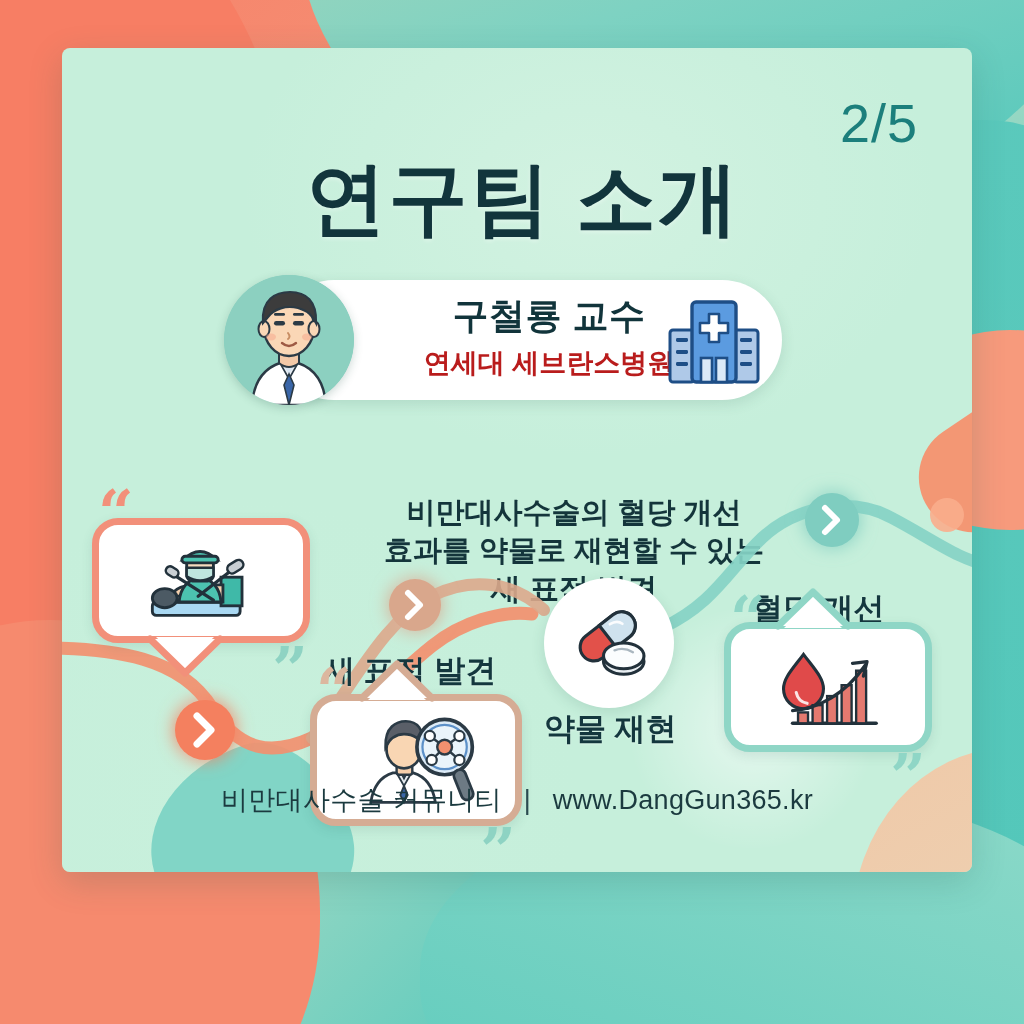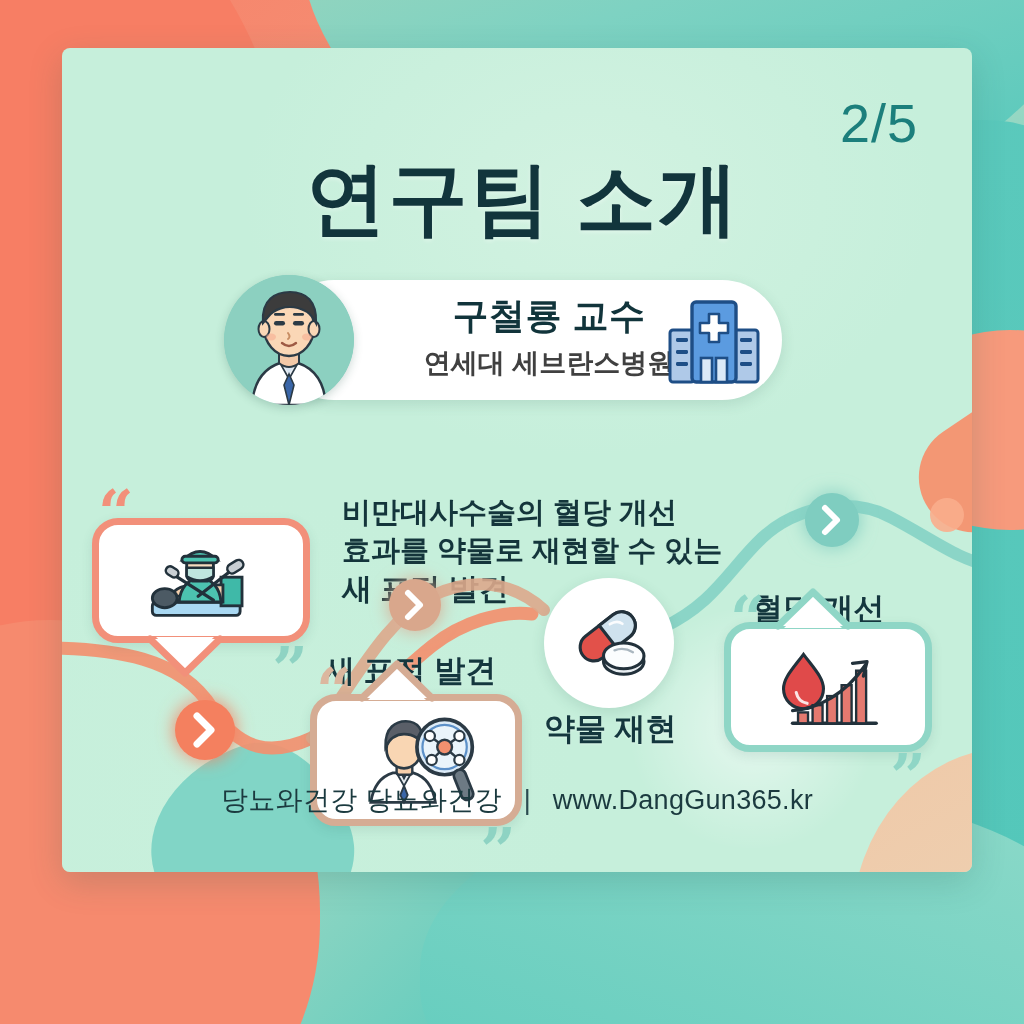--- a/index.html
+++ b/index.html
@@ -116,27 +116,27 @@
     position: absolute; left: -50px; top: -5px;
     width: 130px; height: 130px; border-radius: 50%;
     background: #87CFBF; overflow: hidden;
     box-shadow: 0 3px 10px rgba(30,80,70,.22);
   }
   #prof-text {
     position: absolute; left: 130px; top: 12px; width: 290px;
     text-align: center;
   }
   #prof-name { font-size: 36px; font-weight: bold; color: #11343B; letter-spacing: .5px; }
-  #prof-affil { font-size: 27px; font-weight: bold; color: #404040; margin-top: 4px; }
+  #prof-affil { font-size: 27px; font-weight: bold; color: #b91c1c; margin-top: 4px; }
   #hospital-icon { position: absolute; right: 22px; top: 16px; width: 92px; height: 88px; }
 
   
   #lead-text {
     position: absolute; left: 280px; top: 446px; width: 464px;
-    text-align: left; color: #14353B;
+    text-align: center; color: #14353B;
     font-size: 29px; line-height: 1.30; font-weight: 600;
   }
   #lead-text .bold { font-weight: bold; font-size: 30px; display: block; }
 
   
   #flow-svg { position: absolute; left: 0; top: 0; width: 910px; height: 932px; }
 
   
   .step-label {
     position: absolute; color: #14373E;
@@ -442,19 +442,19 @@
           <rect x="80" y="48" width="11" height="42" fill="#E4796F" stroke="#22313B" stroke-width="2.6"></rect>
           <rect x="96" y="32" width="11" height="58" fill="#E4796F" stroke="#22313B" stroke-width="2.6"></rect>
 
           <path d="M26 76 C54 74 84 58 106 26" fill="none" stroke="#22313B" stroke-width="3.6" stroke-linecap="round"></path>
           <path d="M92 24 L108 22 L104 38" fill="none" stroke="#22313B" stroke-width="3.6" stroke-linecap="round" stroke-linejoin="round"></path>
         </svg>
       </div>
     </div>
 
     <div id="footer">
-      <span>당뇨와건강 당뇨와건강</span>
+      <span>비만대사수술 커뮤니티</span>
       <span class="sep">|</span>
       <span>www.DangGun365.kr</span>
     </div>
 
   </div>
 </div>
 
 </body></html>

